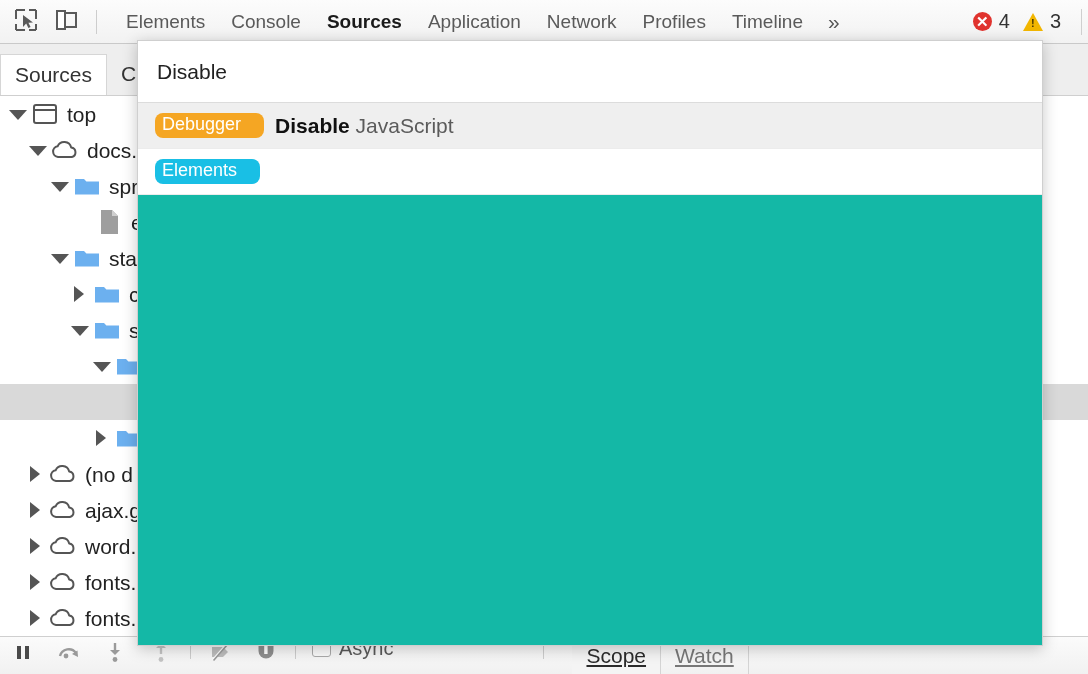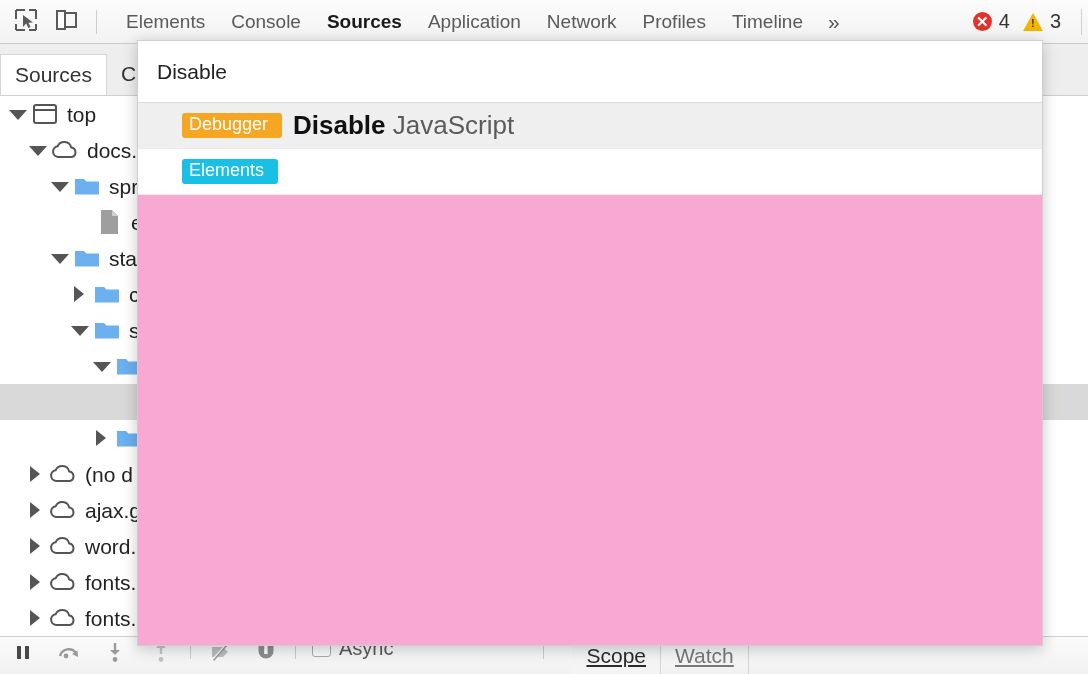--- a/index.html
+++ b/index.html
@@ -245,21 +245,21 @@
   .sw-tab.active {
     color: #2b2b2b;
     background: #f4f4f4;
   }
 
   
   .cmd-dialog {
     position: absolute;
     left: 137px; top: 40px;
     width: 906px; height: 606px;
-    background: #f9a8d4;
+    background: #14b8a6;
     border: 1px solid #cfcfcf;
     box-shadow: 0 3px 14px rgba(0,0,0,0.22);
     box-sizing: border-box;
     overflow: hidden;
     z-index: 50;
   }
   .cmd-input-area {
     height: 62px;
     border-bottom: 1px solid #dcdcdc;
     display: flex;
@@ -285,29 +285,28 @@
     padding: 0 17px;
     box-sizing: border-box;
     cursor: pointer;
     border-bottom: 1px solid #ececec;
   }
   .cmd-item.selected { background: #efefef; }
   .cmd-badge {
     display: inline-block;
     font-size: 18px;
     color: #ffffff;
-    padding: 2px 14px 3px 7px;
-    border-radius: 3px;
+    padding: 2px 23px 3px 7px;
+    border-radius: 8px;
     line-height: 1.08;
     margin-right: 11px;
     white-space: nowrap;
-    margin-left: 27px;
   }
   .cmd-text {
-    font-size: 26px;
+    font-size: 21px;
     color: #5b5b5b;
     white-space: nowrap;
   }
   .cmd-text .hl {
     color: #111;
     font-weight: bold;
   }
 </style>
 </head>
 <body>

